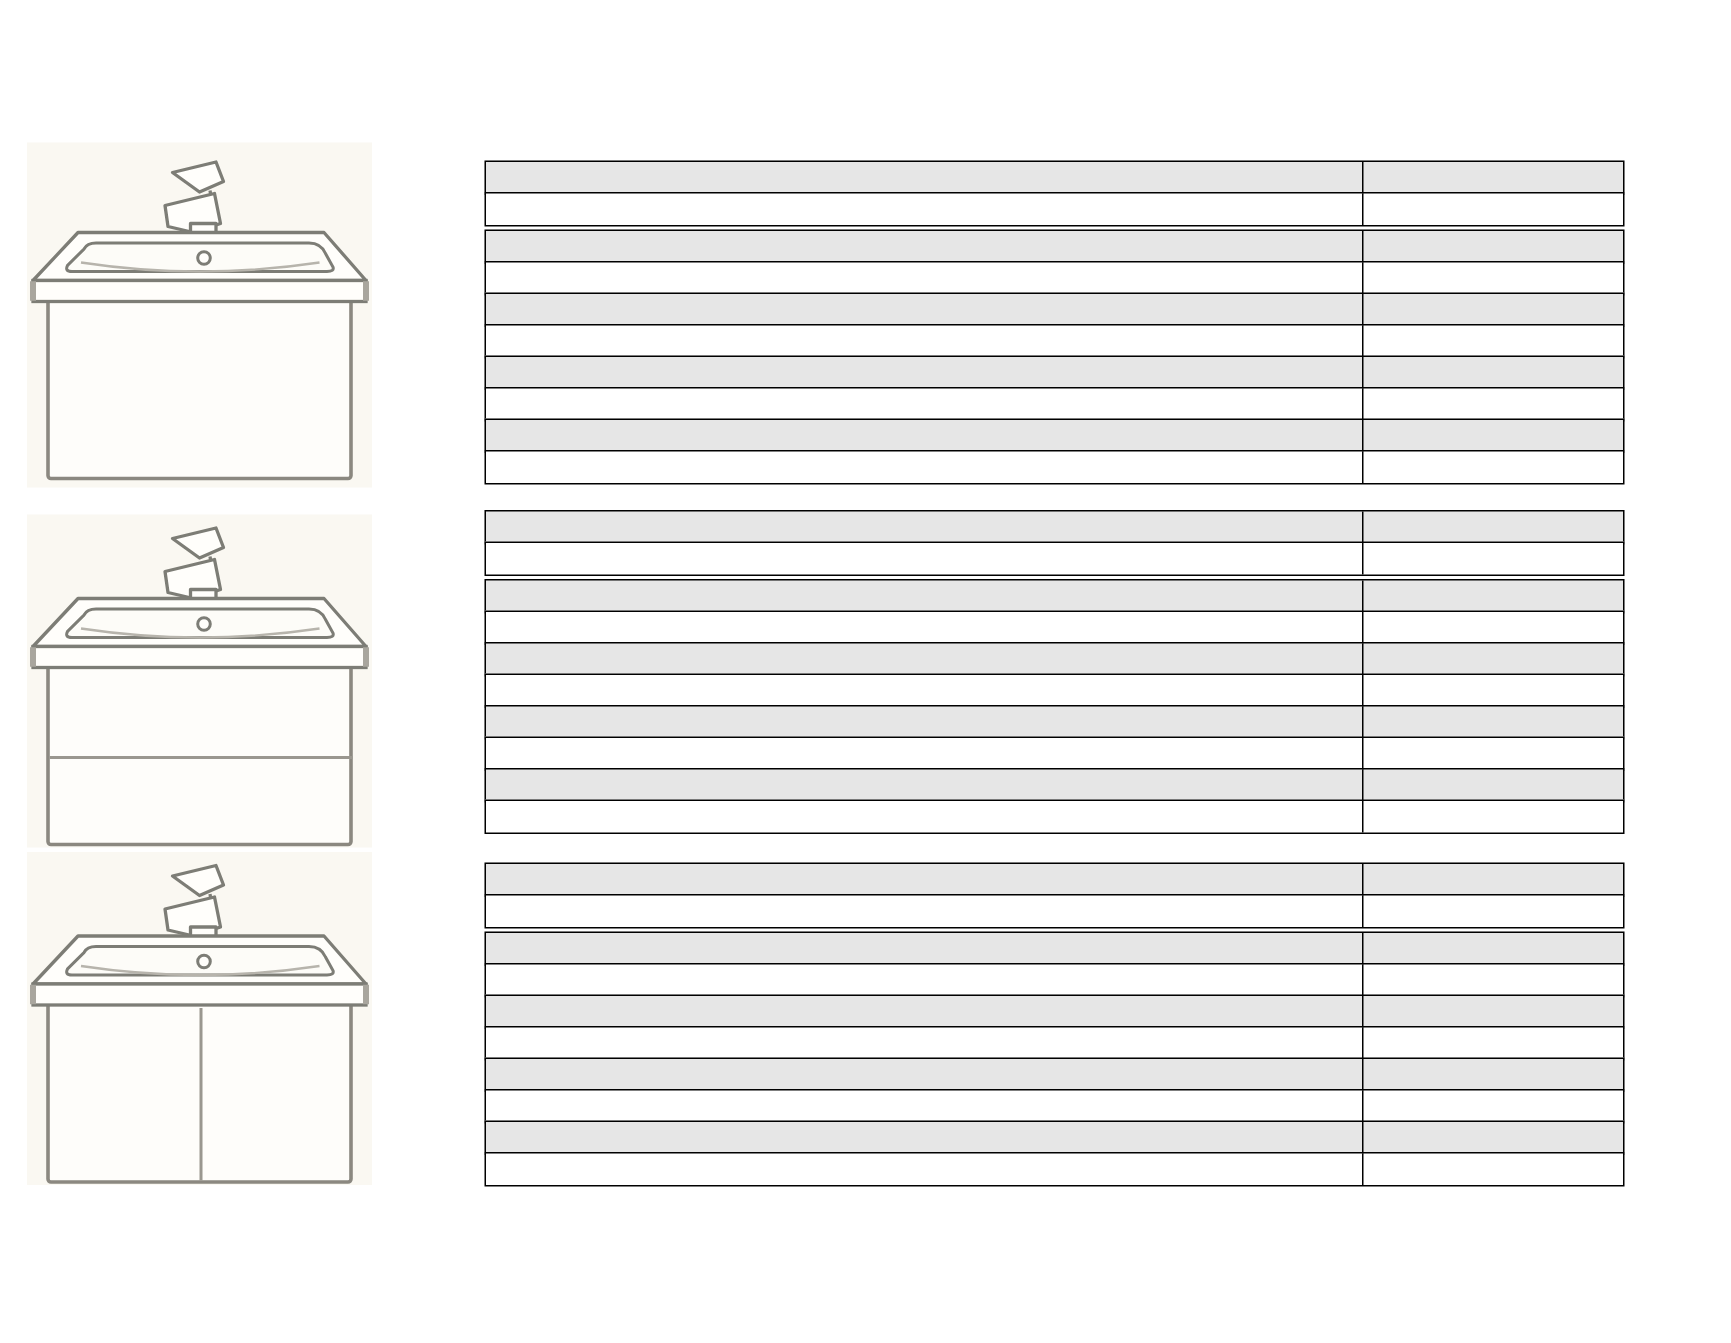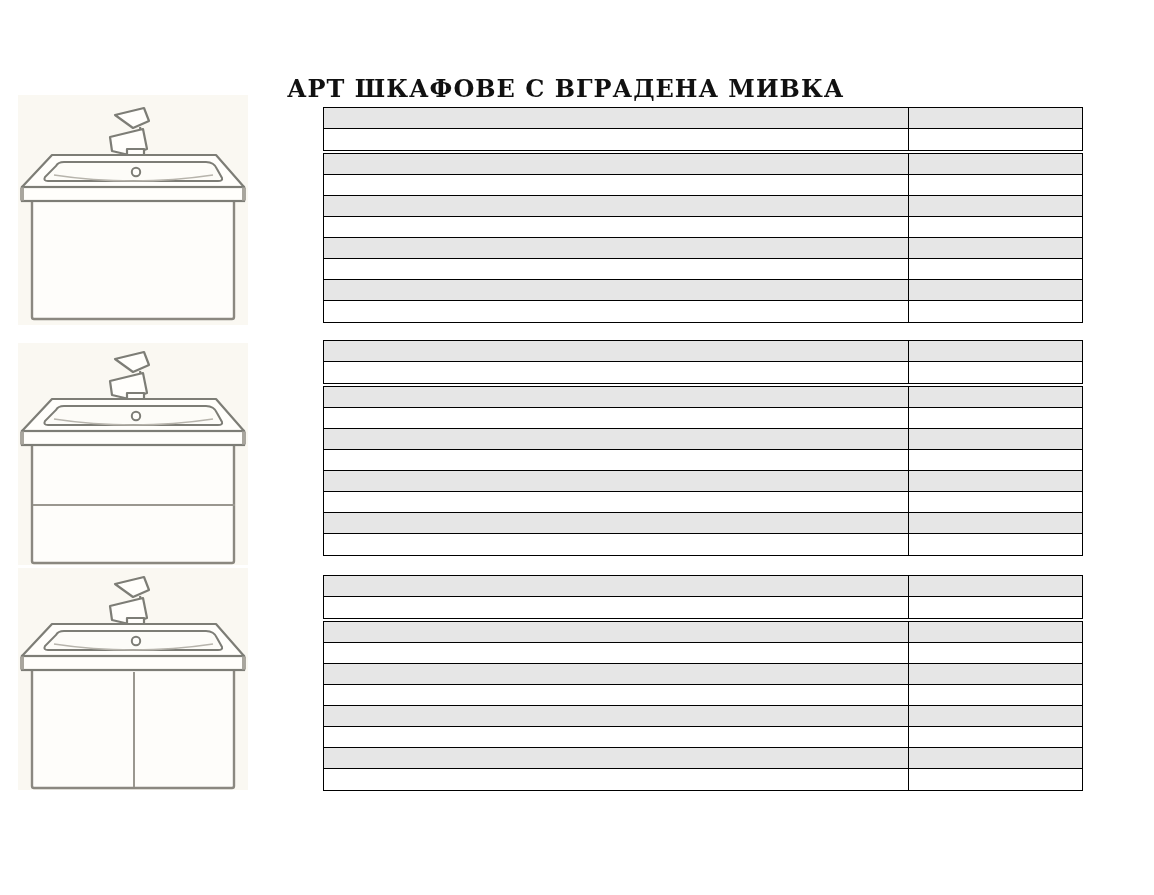--- a/index.html
+++ b/index.html
@@ -46,21 +46,20 @@
     display:flex;justify-content:space-between;align-items:baseline;
     font-family:"DejaVu Serif","Liberation Serif",serif;
     font-weight:bold;font-size:21px;color:#111;white-space:nowrap;
   }
 </style>
 </head>
 <body>
 
 <div id="page">
 
-  <div class="title">АРТ ШКАФОВЕ С ВГРАДЕНА МИВКА</div>
 
   <div class="img-panel" style="top:95px;height:230px;">
       <svg width="230" height="230" viewBox="0 0 230 222" xmlns="http://www.w3.org/2000/svg">
         <polygon points="97,16 126,9 131,22 115,29" fill="#fffefb" stroke="#7d7d76" stroke-width="2.2" stroke-linejoin="round"></polygon>
         <line x1="122" y1="28" x2="123" y2="34" stroke="#7d7d76" stroke-width="2.2"></line>
         <polygon points="92,38 125,30 129,50 111,56 94,52" fill="#fffefb" stroke="#7d7d76" stroke-width="2.2" stroke-linejoin="round"></polygon>
         <rect x="109" y="50" width="17" height="26" fill="#fffefb" stroke="#7d7d76" stroke-width="2.2" stroke-linejoin="round"></rect>
         <rect x="14" y="100" width="202" height="120" rx="2" fill="#fefdfa" stroke="#8b8880" stroke-width="2.4"></rect>
         <polygon points="34,56 198,56 226,88 4,88" fill="#fffefb" stroke="#7d7d76" stroke-width="2.2" stroke-linejoin="round"></polygon>
         <rect x="4" y="88" width="222" height="14" fill="#fffefb" stroke="#7d7d76" stroke-width="2.2"></rect>

